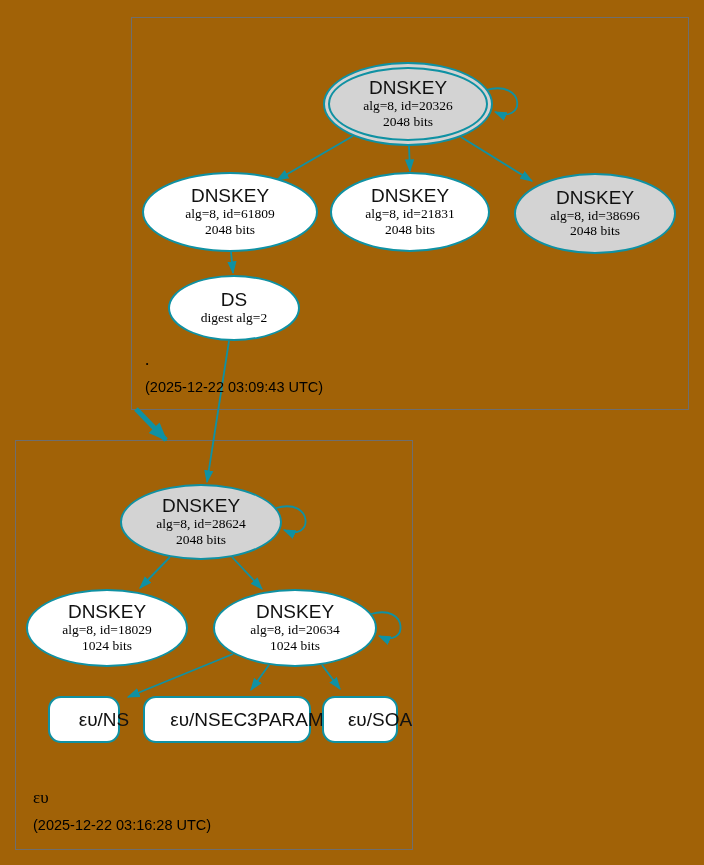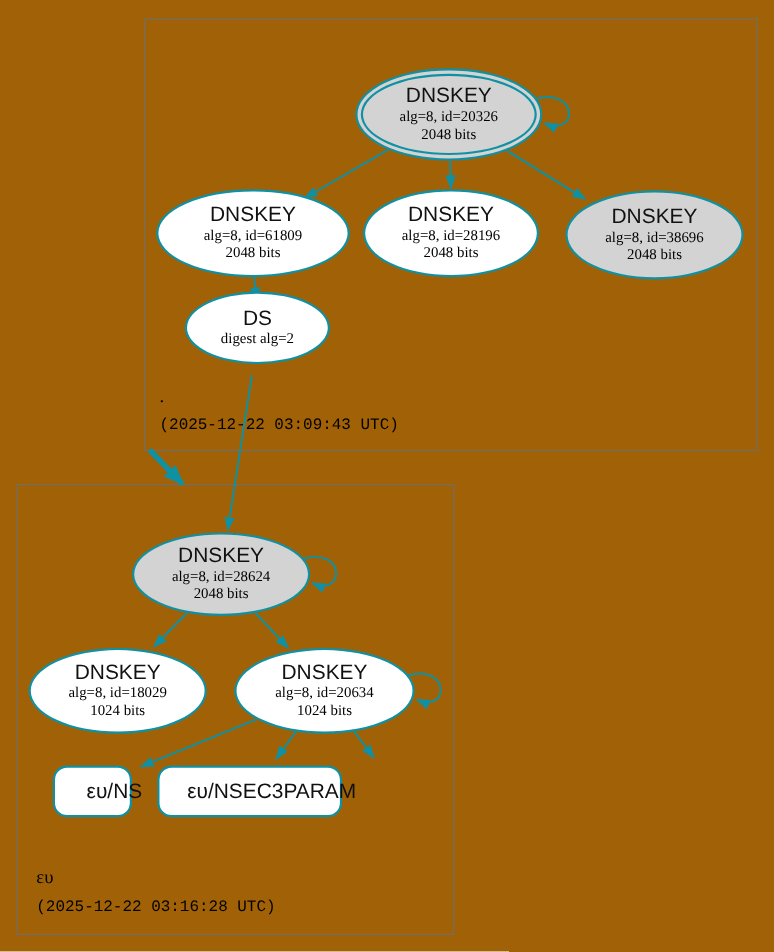--- a/index.html
+++ b/index.html
@@ -12,21 +12,21 @@
         text-align:center;box-sizing:border-box;line-height:1.12;}
   .node.gray{background:#d3d3d3;}
   .node.double::after{content:"";position:absolute;inset:3px;border:2px solid #0f91a3;
         border-radius:50%;pointer-events:none;}
   .node .title{font-family:"Liberation Sans",sans-serif;font-size:19px;color:#111;line-height:1.05;}
   .node .detail,.node .bits{font-family:Liberation Serif, serif;font-size:13.5px;line-height:1.18;}
   .rrset{position:absolute;border:2px solid #0f91a3;border-radius:13px;background:#fff;
         display:flex;align-items:center;justify-content:center;box-sizing:border-box;
         font-family:"Liberation Sans",sans-serif;font-size:19px;color:#111;padding-left:40px;}
   .zone-label{position:absolute;font-family:"Liberation Serif",serif;font-size:17px;}
-  .zone-ts{position:absolute;font-family:Liberation Mono, monospace;font-size:14.5px;}
+  .zone-ts{position:absolute;font-family:Liberation Sans, sans-serif;font-size:14.5px;}
 </style>
 </head>
 <body>
 
 <div id="canvas">
 
   <div class="cluster" style="left:131px;top:17px;width:556px;height:391px;"></div>
   <div class="cluster" style="left:15px;top:440px;width:396px;height:408px;"></div>
 
   <svg id="edges" viewBox="0 0 704 865">
@@ -72,31 +72,31 @@
   </div>
 
   <div class="node" style="left:142px;top:172px;width:176px;height:80px;">
     <span class="title">DNSKEY</span>
     <span class="detail">alg=8, id=61809</span>
     <span class="bits">2048 bits</span>
   </div>
 
   <div class="node" style="left:330px;top:172px;width:160px;height:80px;">
     <span class="title">DNSKEY</span>
-    <span class="detail">alg=8, id=28196</span>
+    <span class="detail">alg=8, id=21831</span>
     <span class="bits">2048 bits</span>
   </div>
 
   <div class="node gray" style="left:514px;top:173px;width:162px;height:81px;">
     <span class="title">DNSKEY</span>
     <span class="detail">alg=8, id=38696</span>
     <span class="bits">2048 bits</span>
   </div>
 
-  <div class="node" style="left:168px;top:265px;width:132px;height:66px;">
+  <div class="node" style="left:168px;top:275px;width:132px;height:66px;">
     <span class="title">DS</span>
     <span class="detail">digest alg=2</span>
   </div>
 
   <div class="zone-label" style="left:145px;top:350px;">.</div>
   <div class="zone-ts" style="left:145px;top:379px;">(2025-12-22 03:09:43 UTC)</div>
 
   <div class="node gray" style="left:120px;top:484px;width:162px;height:76px;">
     <span class="title">DNSKEY</span>
     <span class="detail">alg=8, id=28624</span>
@@ -114,17 +114,20 @@
     <span class="detail">alg=8, id=20634</span>
     <span class="bits">1024 bits</span>
   </div>
 
   <div class="rrset" style="left:48px;top:696px;width:72px;height:47px;">
     <span>ευ/NS</span>
   </div>
   <div class="rrset" style="left:143px;top:696px;width:168px;height:47px;">
     <span>ευ/NSEC3PARAM</span>
   </div>
+  <div class="rrset" style="left:322px;top:696px;width:76px;height:47px;">
+    <span>ευ/SOA</span>
+  </div>
 
   <div class="zone-label" style="left:33px;top:788px;">ευ</div>
   <div class="zone-ts" style="left:33px;top:817px;">(2025-12-22 03:16:28 UTC)</div>
 
 </div>
 
 </body></html>

